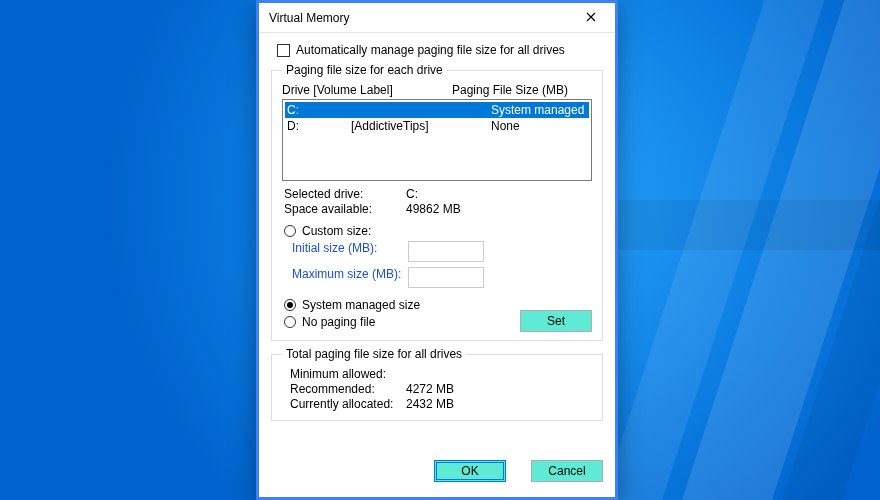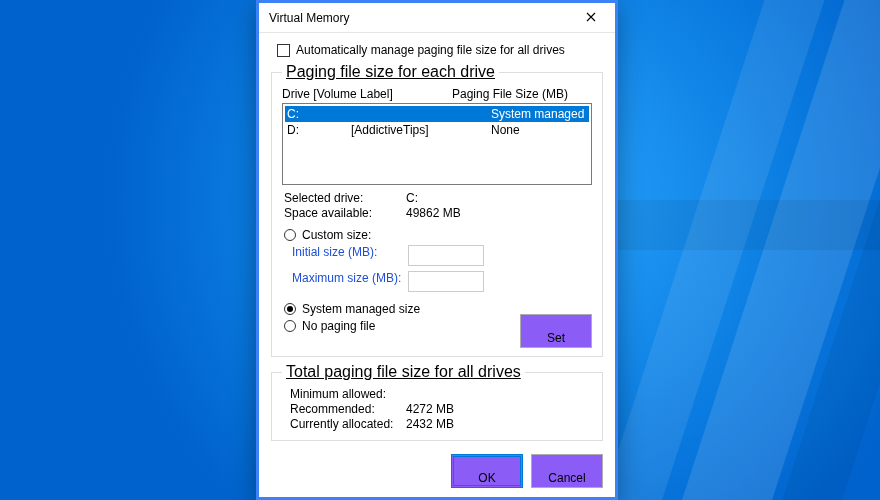--- a/index.html
+++ b/index.html
@@ -50,21 +50,21 @@
   .chkbox {
     width:13px; height:13px; border:1px solid #333; margin-right:6px;
     display:inline-block; background:#fff;
   }
 
   fieldset {
     border:1px solid #ddd;
     margin:0 0 6px 0;
     padding:6px 10px 8px 10px;
   }
-  legend { padding:0 4px; font-size:16px;text-decoration:underline; }
+  legend { padding:0 4px; font-size:12px; }
 
   .drive-headers {
     display:flex; font-size:12px; margin-bottom:2px;
   }
   .drive-headers .colA { width:170px; }
   .drive-headers .colB { flex:1; }
 
   .drive-list {
     border:1px solid #7a7a7a;
     height:82px;
@@ -94,32 +94,32 @@
   }
 
   .sizefield {
     width:76px; height:21px; border:1px solid #ccc; background:#fff;
     margin-left:4px;
   }
 
   .set-row { display:flex; justify-content:flex-end; margin-top:-22px; }
   .btn {
     min-width:72px; height:22px;
-    background:#8b5cf6; border:1px solid #adadad;
+    background:#5eead4; border:1px solid #adadad;
     font:12px "Segoe UI", sans-serif;
-    padding:16px 12px;
+    padding:3px 12px;
     cursor:default;
   }
   .btn.primary { border:1px solid #0078d7; outline:1px solid #0078d7; outline-offset:-3px; }
 
   .footer {
     height:42px;
     border-top:0;
     display:flex; align-items:center; justify-content:flex-end;
-    gap:8px; padding:0 12px 10px 0;
+    gap:25px; padding:0 12px 10px 0;
   }
 
   .spacer6 { height:6px; }
   .spacer4 { height:4px; }
 </style>
 </head>
 <body>
 
 <div class="bgdeco">
   <div class="bar b1"></div>

